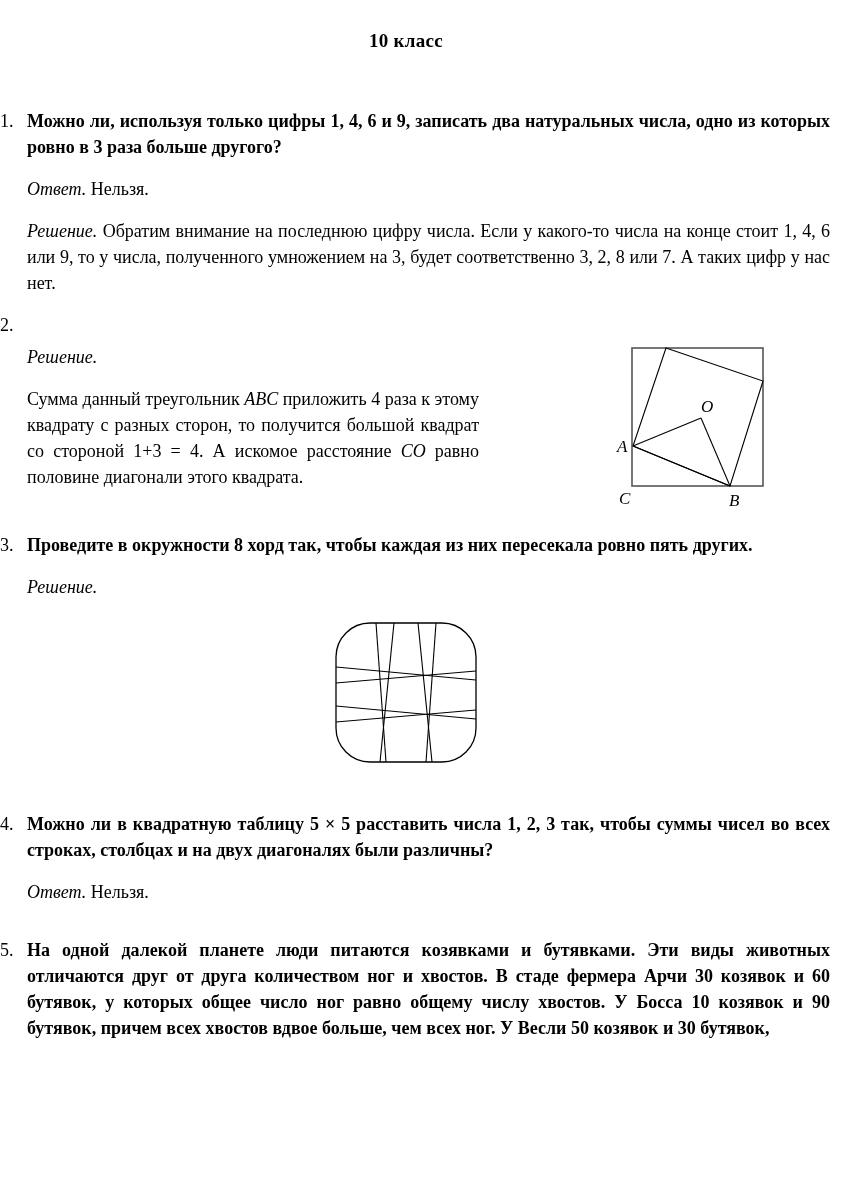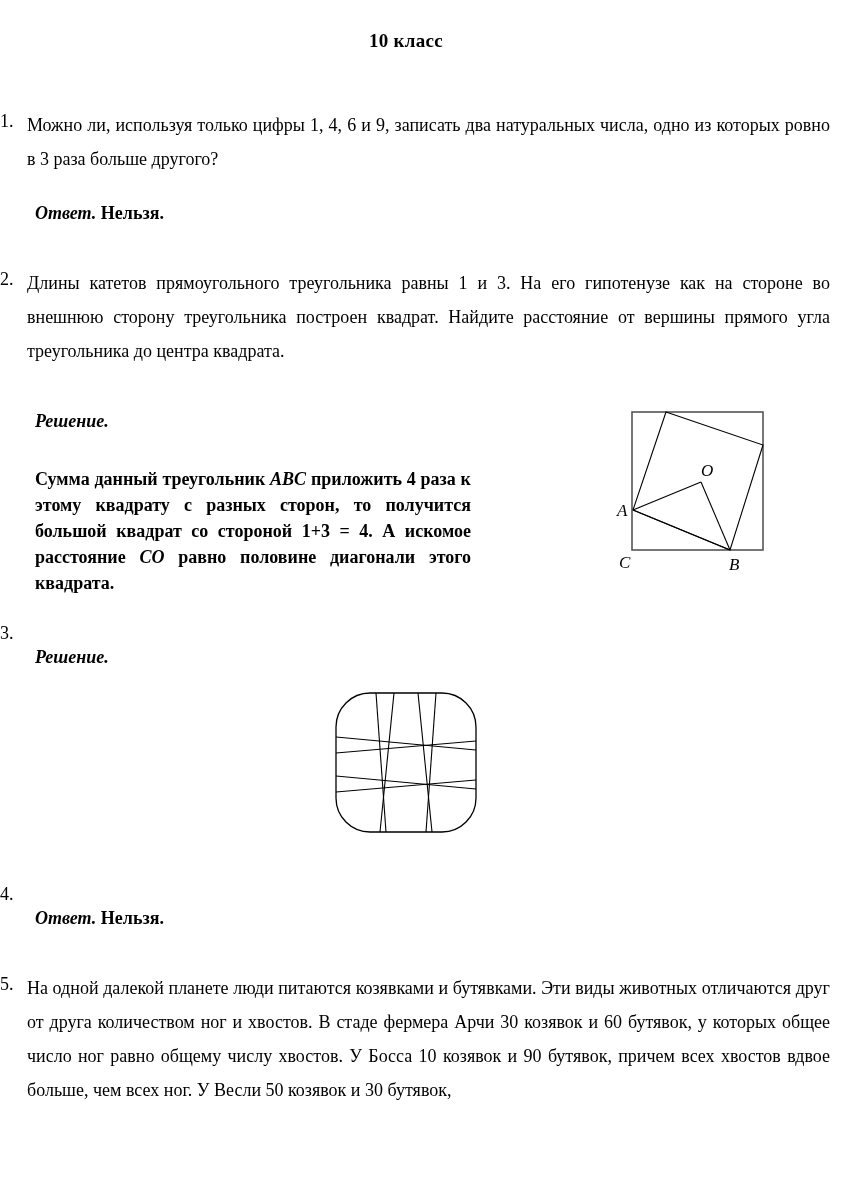--- a/index.html
+++ b/index.html
@@ -42,33 +42,33 @@
   }
   .problem-num {
     position: absolute;
     left: 0;
     top: 0;
     font-size: 18px;
     line-height: 26px;
   }
   .stmt {
     font-size: 18px;
-    line-height: 34px;
+    line-height: 26px;
     text-align: justify;
     text-align-last: left;
     margin: 0;
     hyphens: manual;
+    font-weight: bold;
   }
   .block {
     font-size: 18px;
     line-height: 26px;
     text-align: justify;
     text-align-last: left;
-    margin: 8px;
-    font-weight: bold;
+    margin: 0;
   }
   .lead {
     font-style: italic;
   }
   .mth {
     font-style: italic;
     font-family: "Liberation Serif", "DejaVu Serif", serif;
   }
   .num {
     font-family: "Liberation Serif", "DejaVu Serif", serif;
@@ -137,27 +137,30 @@
 
     <div class="gap-sm"></div>
 
     <p class="block">
       <span class="lead">Ответ.</span>
       <span>Нельзя.</span>
     </p>
 
     <div class="gap-sm"></div>
 
+    <p class="block">
+      <span class="lead">Решение.</span>
+      <span>Обратим внимание на последнюю цифру числа. Если у какого-то числа на конце стоит 1, 4, 6 или 9, то у числа, полученного умножением на 3, будет соответственно 3, 2, 8 или 7. А таких цифр у нас нет.</span>
+    </p>
   </div>
 
   <div class="gap-sm"></div>
 
   <div class="problem">
     <span class="problem-num">2.</span>
-    <p class="stmt">Длины катетов прямоугольного треугольника равны 1 и 3. На его гипотенузе как на стороне во внешнюю сторону треугольника построен квадрат. Найдите расстояние от вершины прямого угла треугольника до центра квадрата.</p>
 
     <div class="gap-sm"></div>
 
 
     <div class="gap-sm"></div>
 
     <div class="fig1-wrap">
 
       <div class="fig1-text">
         <p class="block">
@@ -189,20 +192,21 @@
         </svg>
       </div>
 
     </div>
   </div>
 
   <div class="gap-sm"></div>
 
   <div class="problem">
     <span class="problem-num">3.</span>
+    <p class="stmt">Проведите в окружности 8 хорд так, чтобы каждая из них пересекала ровно пять других.</p>
 
     <div class="gap-sm"></div>
 
     <p class="block">
       <span class="lead">Решение.</span>
     </p>
   </div>
 
   <div class="fig2-holder">
     <svg width="175" height="165" viewBox="0 0 175 165">
@@ -226,20 +230,21 @@
         <line x1="8" y1="88" x2="148" y2="101"></line>
         <line x1="8" y1="104" x2="148" y2="92"></line>
       </g>
     </svg>
   </div>
 
   <div class="gap-lg"></div>
 
   <div class="problem">
     <span class="problem-num">4.</span>
+    <p class="stmt">Можно ли в квадратную таблицу 5 × 5 расставить числа 1, 2, 3 так, чтобы суммы чисел во всех строках, столбцах и на двух диагоналях были различны?</p>
 
     <div class="gap-sm"></div>
 
     <p class="block">
       <span class="lead">Ответ.</span>
       <span>Нельзя.</span>
     </p>
 
     <div class="gap-sm"></div>
 

